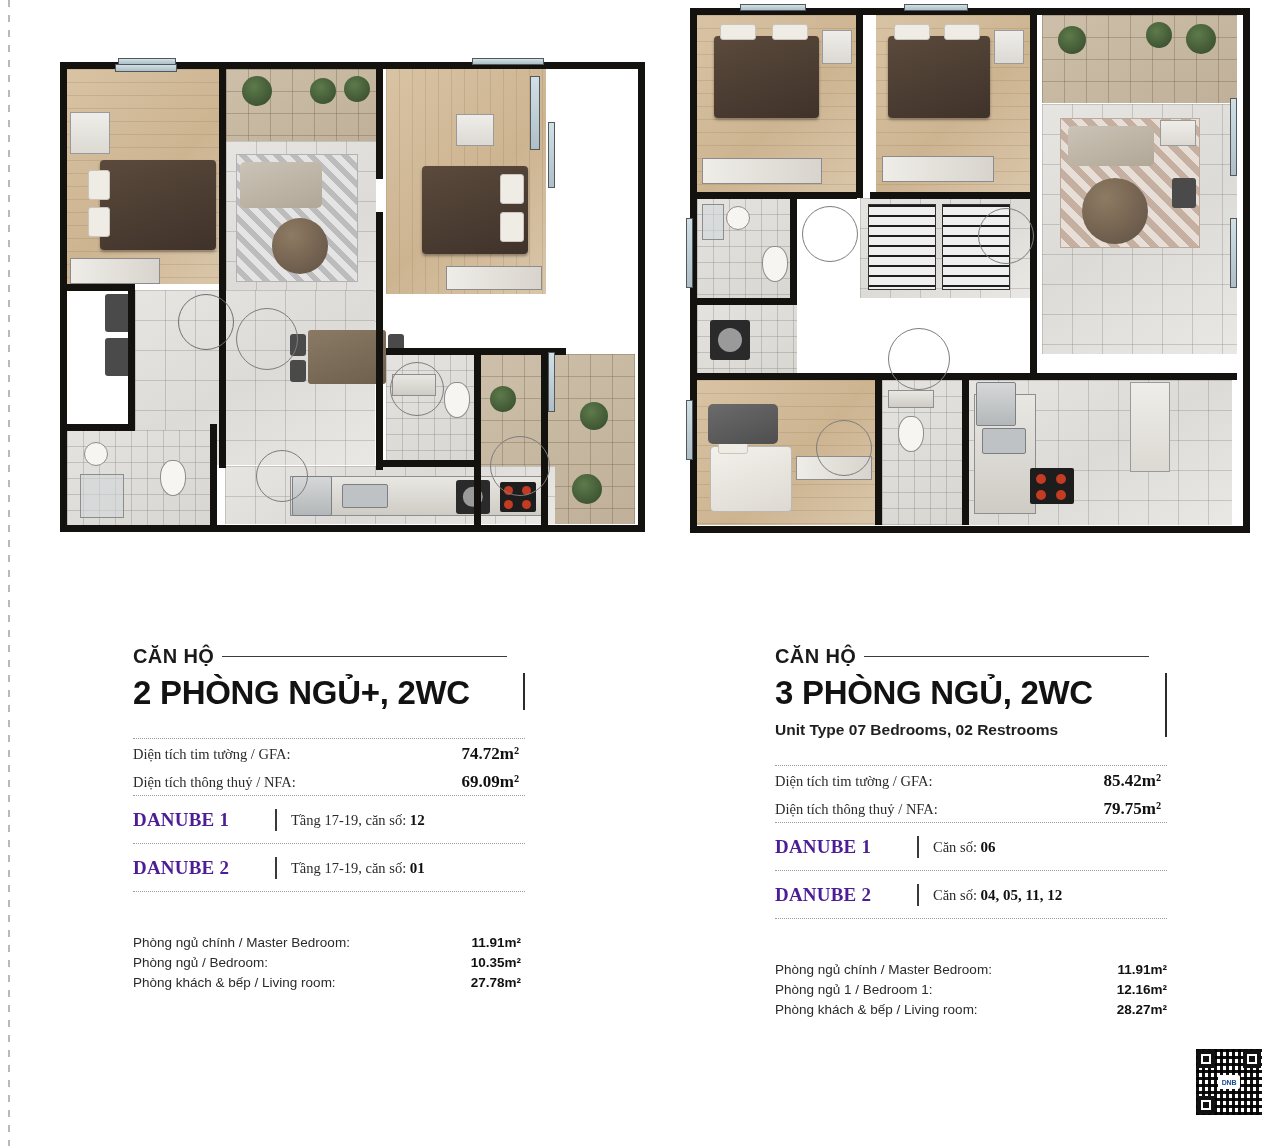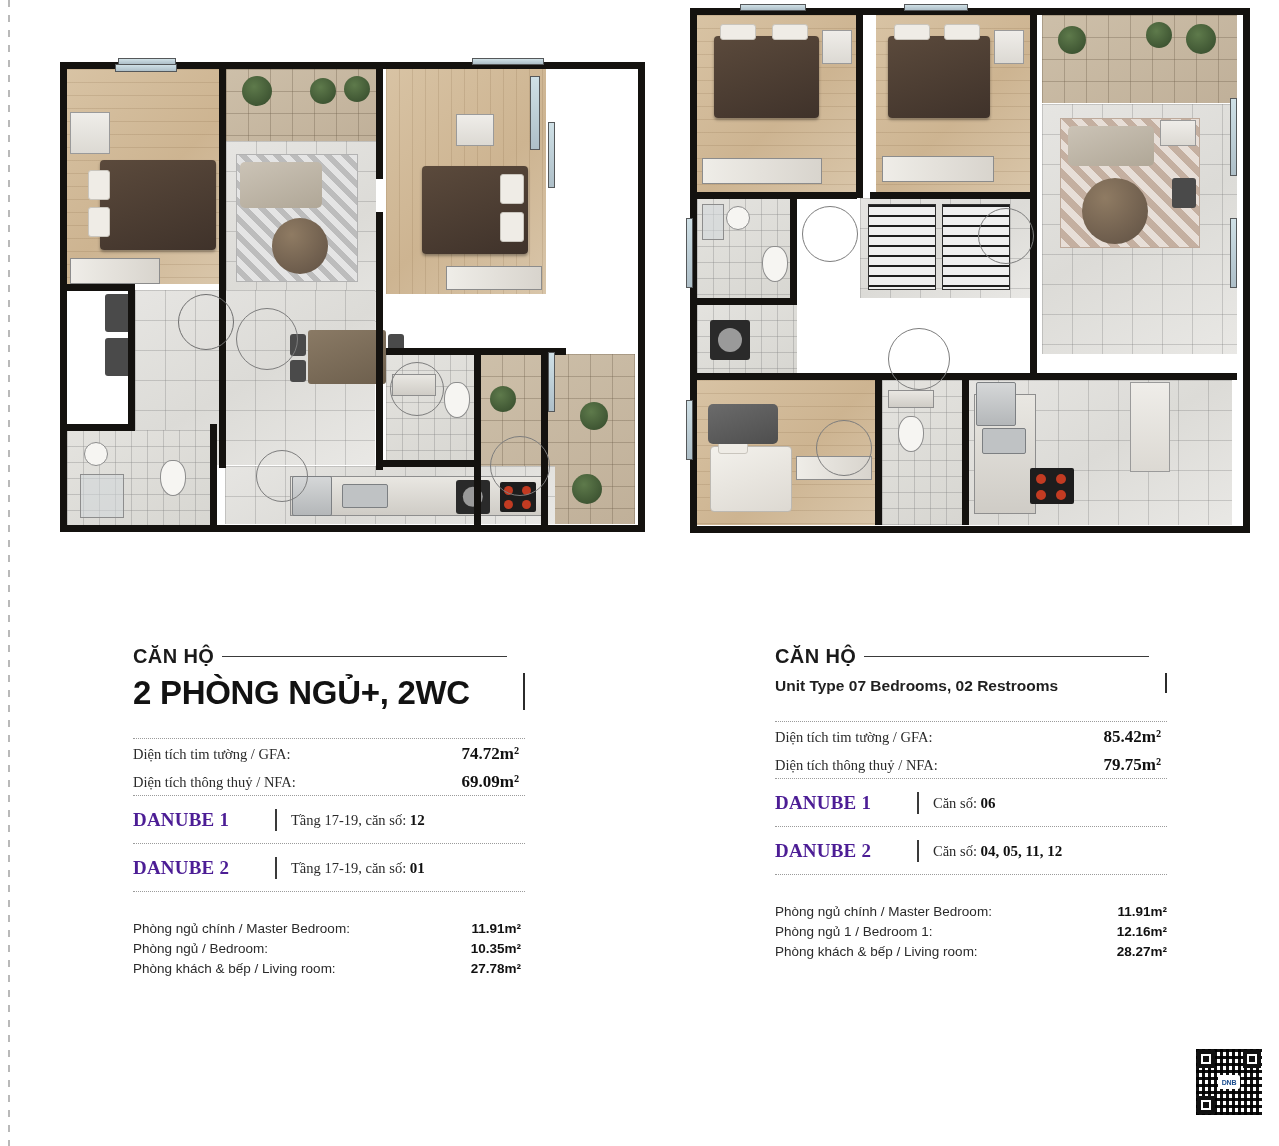--- a/index.html
+++ b/index.html
@@ -377,21 +377,21 @@
     width: 2px;
     align-self: stretch;
     background: #3a3a3a;
   }
   .tower-detail {
     font-size: 14.5px;
     color: #2a2a2a;
   }
   .tower-detail b { font-size: 15px; color: #111; }
 
-  .rooms-block { margin-top: 26px; }
+  .rooms-block { margin-top: 40px; }
   .room-row {
     display: flex;
     align-items: baseline;
     font-size: 13.5px;
     padding: 2.5px 0;
   }
   .room-row .lbl { color: #2a2a2a; }
   .room-row .val {
     margin-left: auto;
     font-weight: bold;
@@ -687,20 +687,21 @@
     </div>
   </div>
 </div>
 
 <div class="info info-right">
   <div class="title-wrap">
     <div class="unit-kicker">
       <span>CĂN HỘ</span>
       <span class="rule"></span>
     </div>
+    <div class="unit-title">3 PHÒNG NGỦ, 2WC</div>
     <div class="unit-sub">Unit Type 07 Bedrooms, 02 Restrooms</div>
     <div class="title-bar"></div>
   </div>
 
   <div class="area-block">
     <div class="dotline"></div>
     <div class="area-row">
       <span class="lbl">Diện tích tim tường / GFA:</span>
       <span class="val">85.42m²</span>
     </div>

